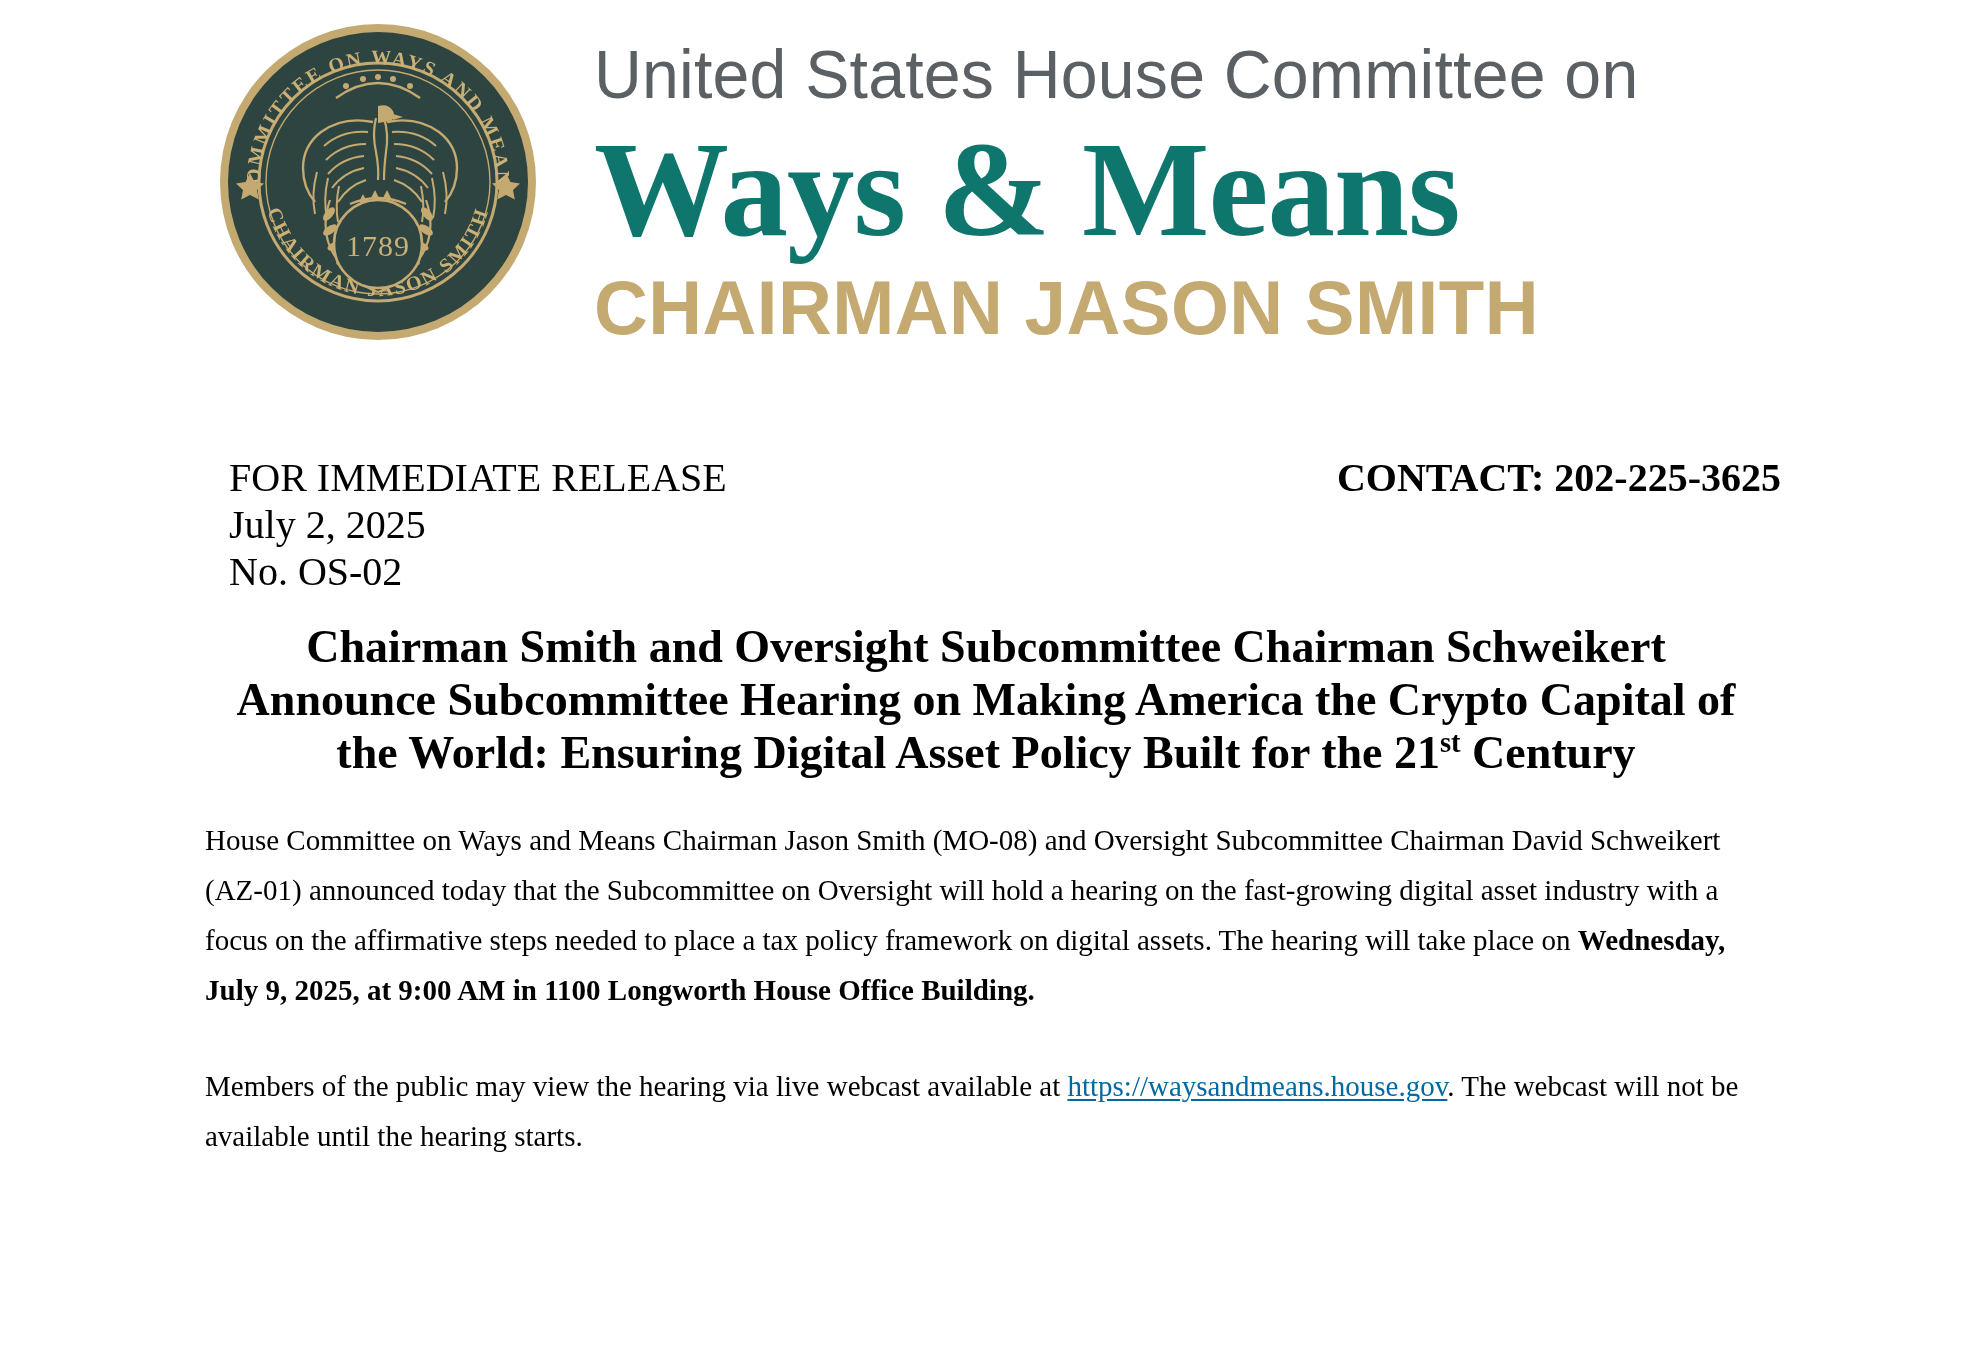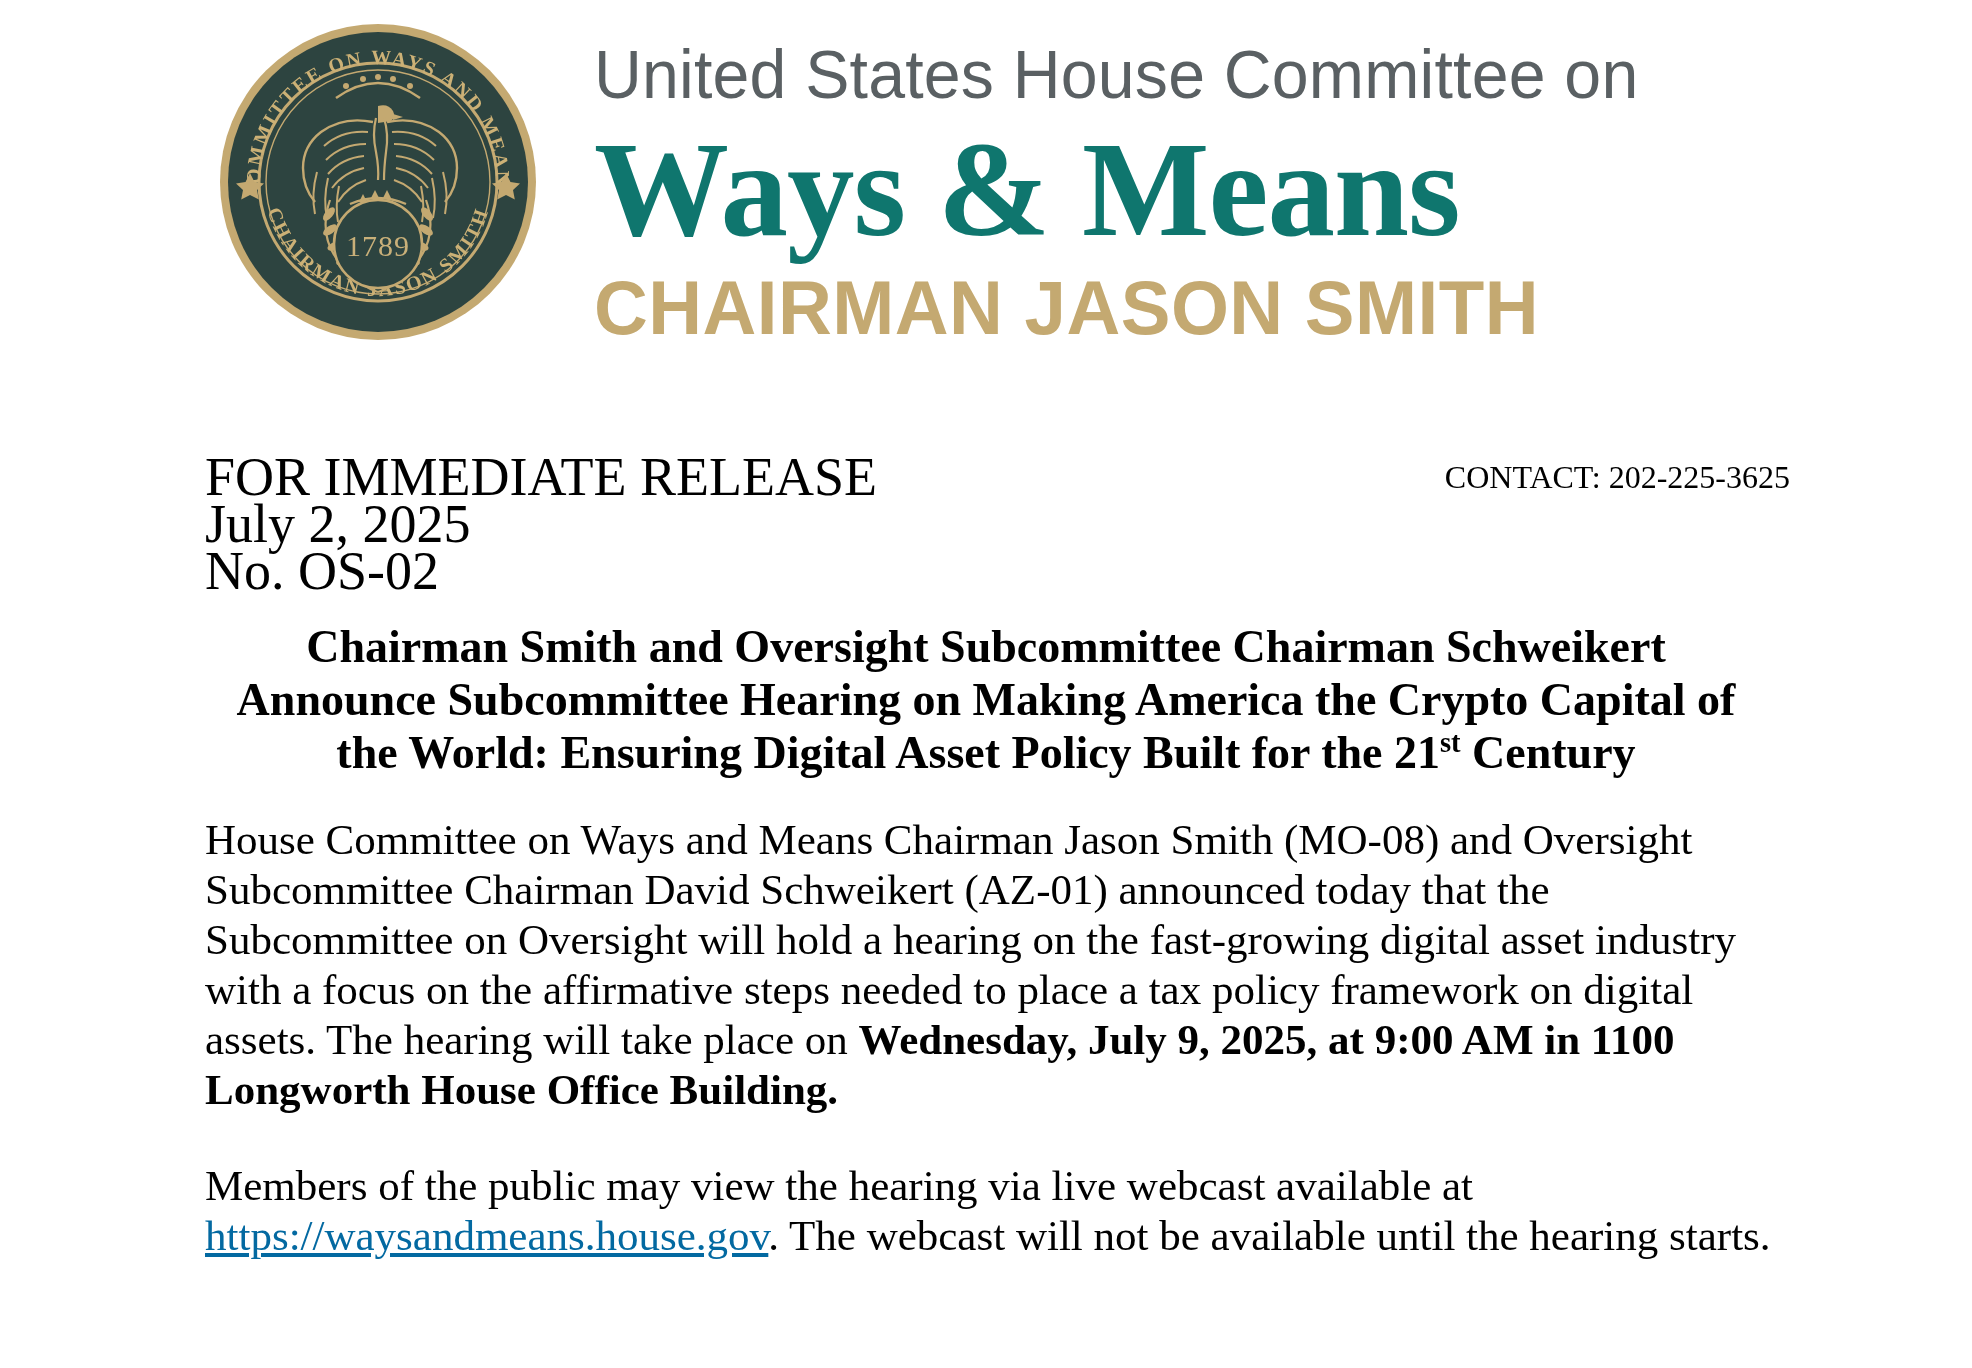--- a/index.html
+++ b/index.html
@@ -74,30 +74,32 @@
   }
 
   
   .release-row {
     position: relative;
     margin-top: 24px;
     padding: 0 200px 0 205px;
     height: 130px;
   }
   .release-left {
-    font-size: 54px;
+    font-size: 40px;
     line-height: 47px;
+    margin-left: 24px;
   }
   .release-right {
     position: absolute;
-    right: 182px;
+    right: 191px;
     top: 0;
-    font-size: 32px;
+    font-size: 40px;
     line-height: 47px;
     white-space: nowrap;
+    font-weight: bold;
   }
 
   
   .headline {
     margin: 36px auto 0 auto;
     width: 1520px;
     text-align: center;
     font-size: 46px;
     line-height: 53px;
     font-weight: bold;
@@ -107,21 +109,21 @@
     vertical-align: super;
     line-height: 0;
   }
 
   
   .body-block {
     padding: 0 195px 0 205px;
     margin-top: 36px;
   }
   .para {
-    font-size: 43px;
+    font-size: 29px;
     line-height: 50px;
     margin: 0 0 46px 0;
     text-align: left;
   }
   .para strong { font-weight: bold; }
   .weblink {
     color: #0369a1;
     text-decoration: underline;
     text-underline-offset: 3px;
   }

